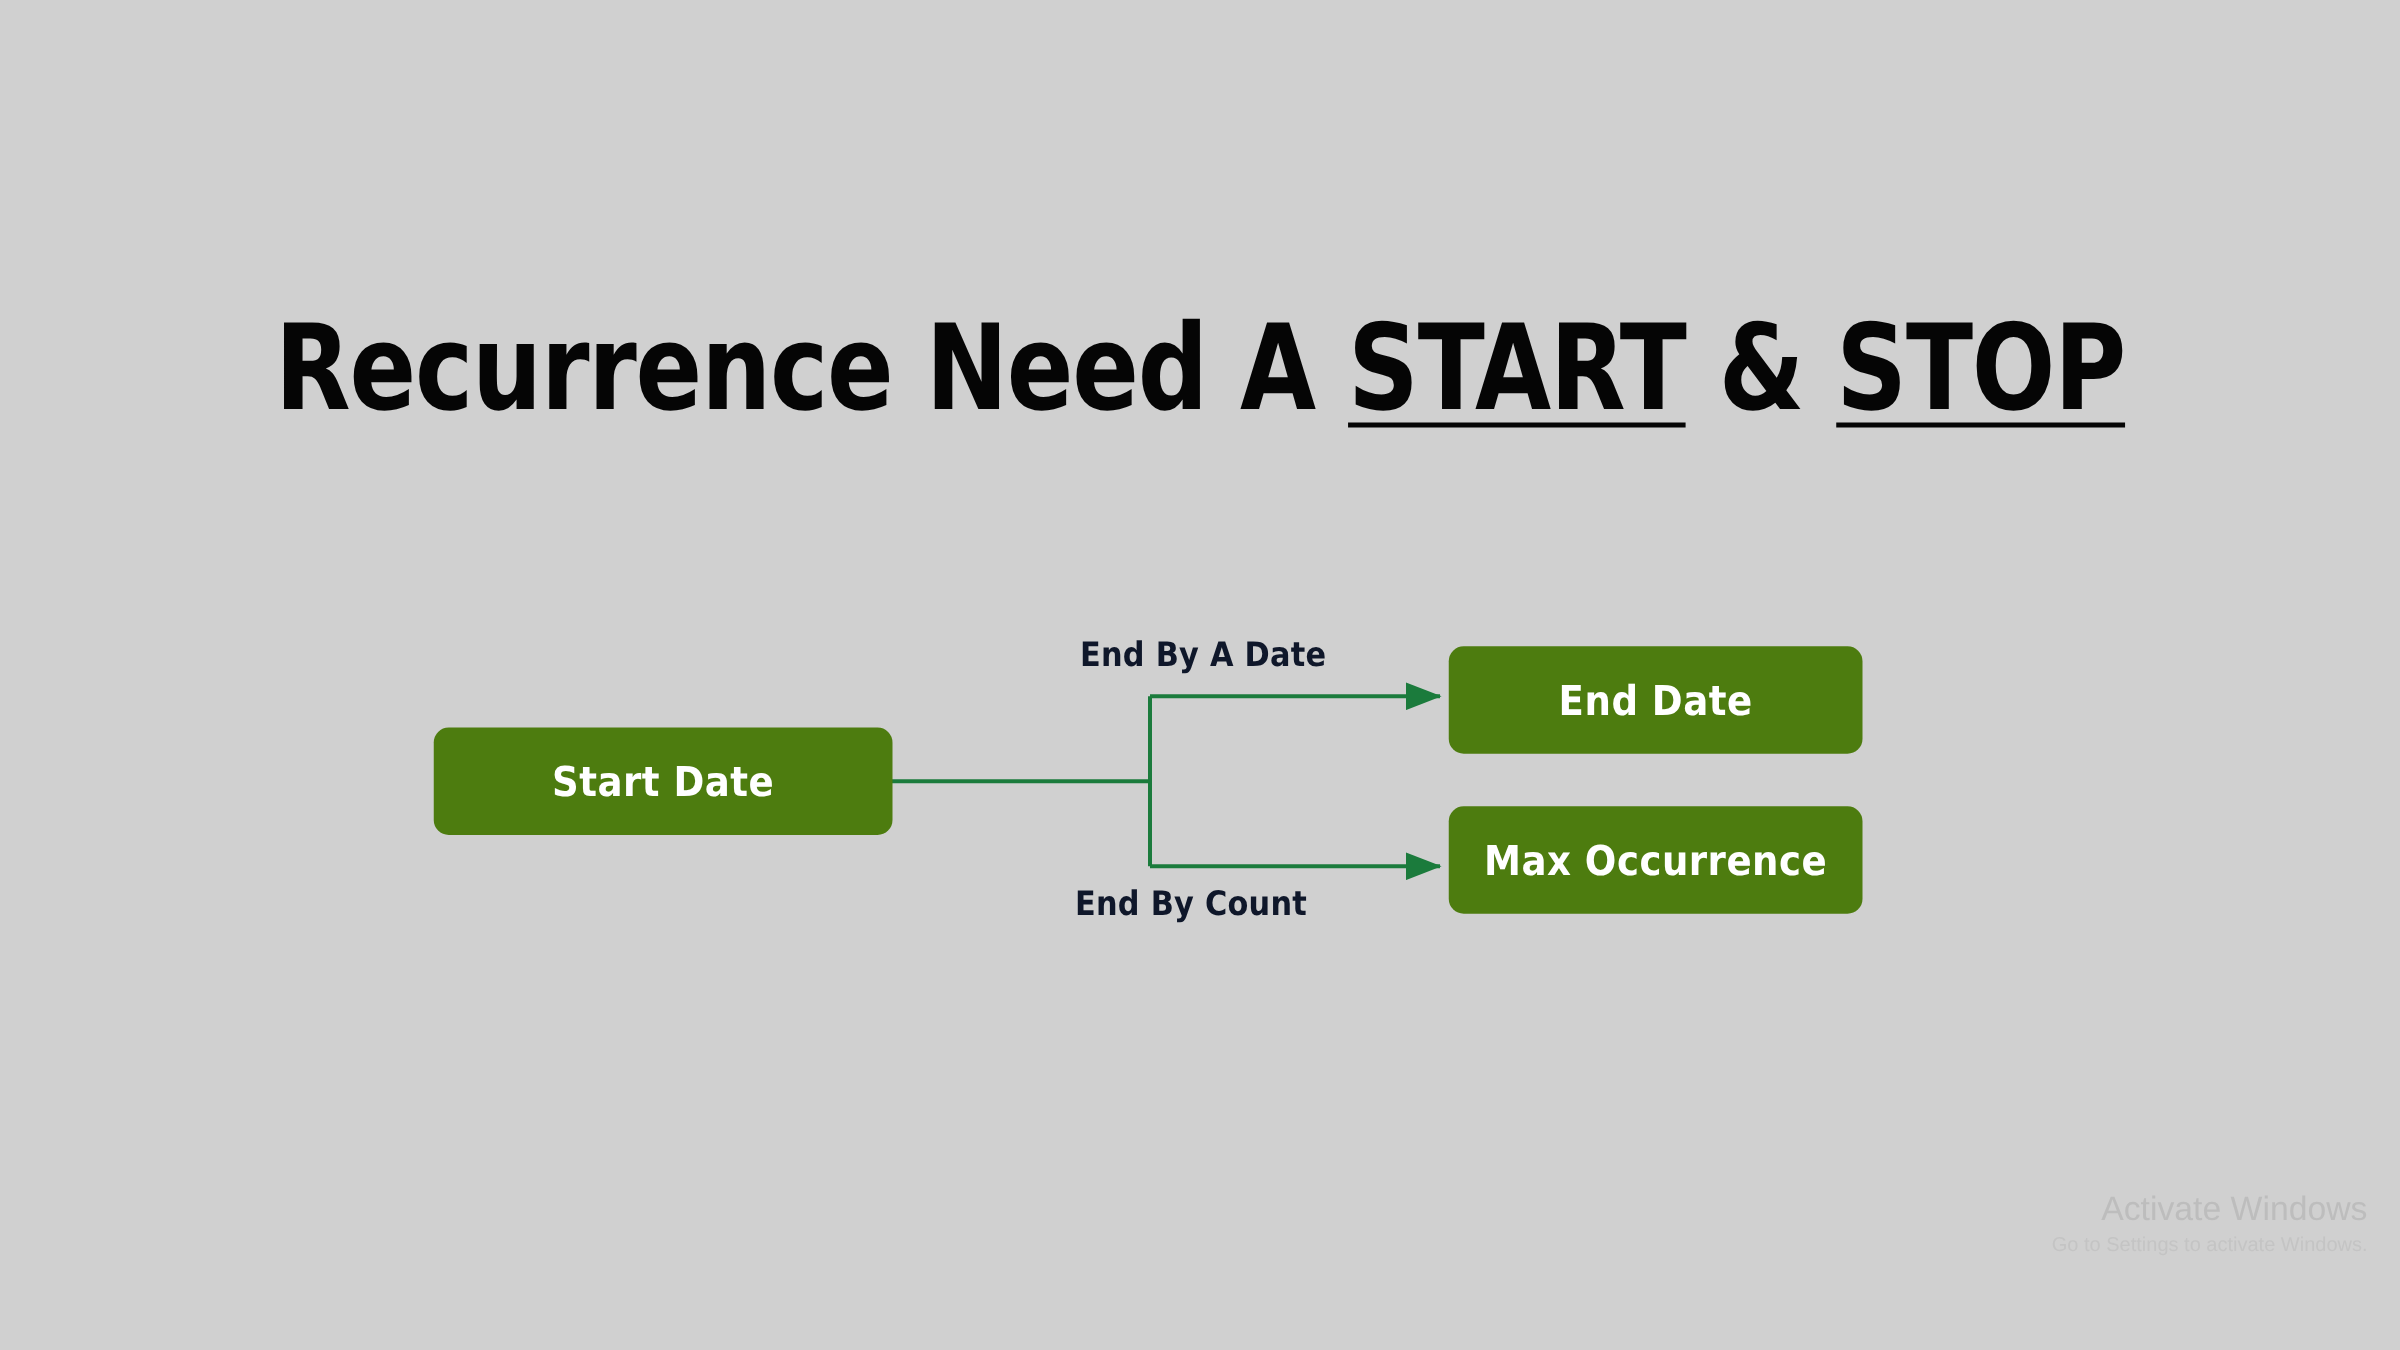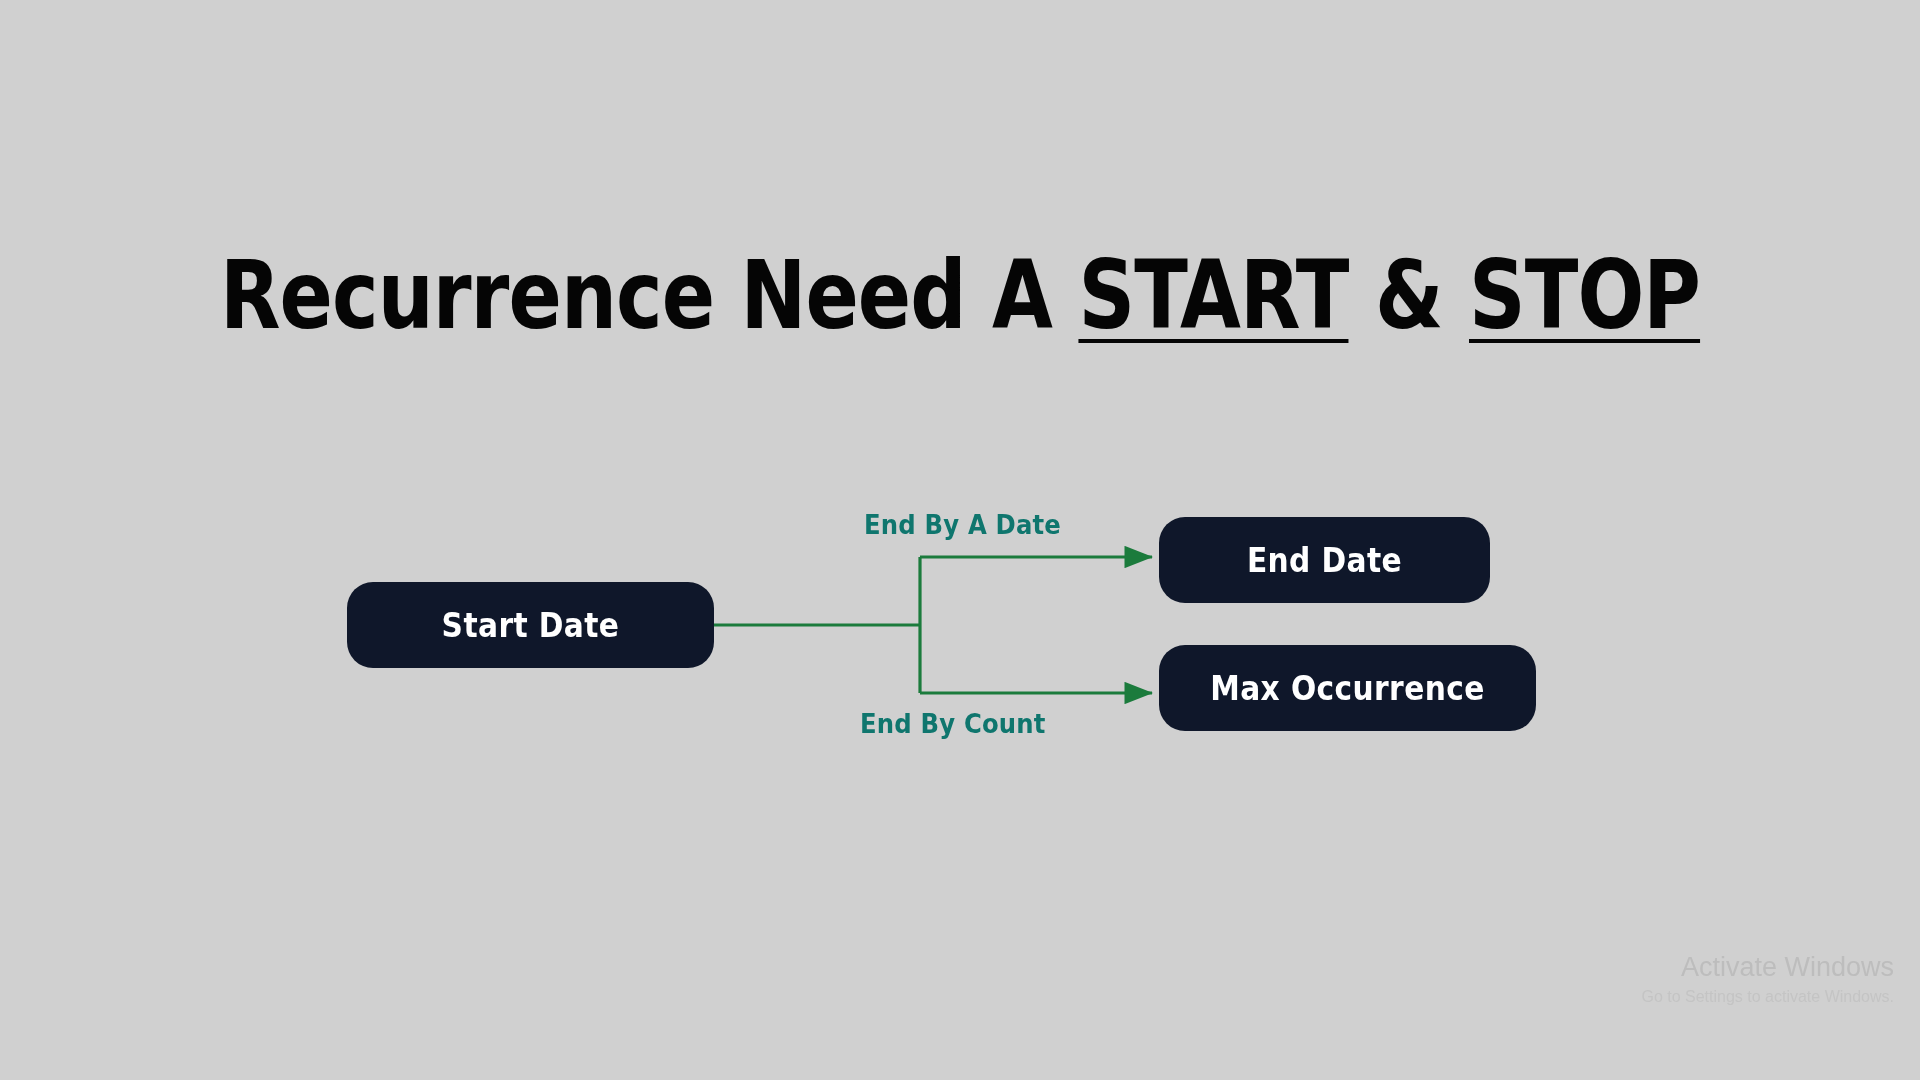--- a/index.html
+++ b/index.html
@@ -60,22 +60,22 @@
     left: 0;
     top: 0;
     width: 1920px;
     height: 1080px;
     pointer-events: none;
   }
 
   
   .node {
     position: absolute;
-    background: #0f172a;
-    border-radius: 26px;
+    background: #4d7c0f;
+    border-radius: 12px;
     display: flex;
     align-items: center;
     justify-content: center;
     color: #ffffff;
     font-family: "DejaVu Sans Condensed", "Liberation Sans Narrow", "Liberation Sans", sans-serif;
     font-weight: bold;
     font-size: 33px;
     letter-spacing: 0.4px;
     white-space: nowrap;
     box-sizing: border-box;
@@ -88,32 +88,32 @@
   }
   #node-end-date {
     left: 1159px;
     top: 517px;
     width: 331px;
     height: 86px;
   }
   #node-max-occurrence {
     left: 1159px;
     top: 645px;
-    width: 377px;
+    width: 331px;
     height: 86px;
   }
 
   
   .edge-label {
     position: absolute;
     font-family: "DejaVu Sans Condensed", "Liberation Sans Narrow", "Liberation Sans", sans-serif;
     font-weight: bold;
     font-size: 27px;
     letter-spacing: 0.2px;
-    color: #0f766e;
+    color: #0f172a;
     white-space: nowrap;
   }
   #label-end-by-date {
     left: 864px;
     top: 509px;
   }
   #label-end-by-count {
     left: 860px;
     top: 708px;
     text-align: right;

